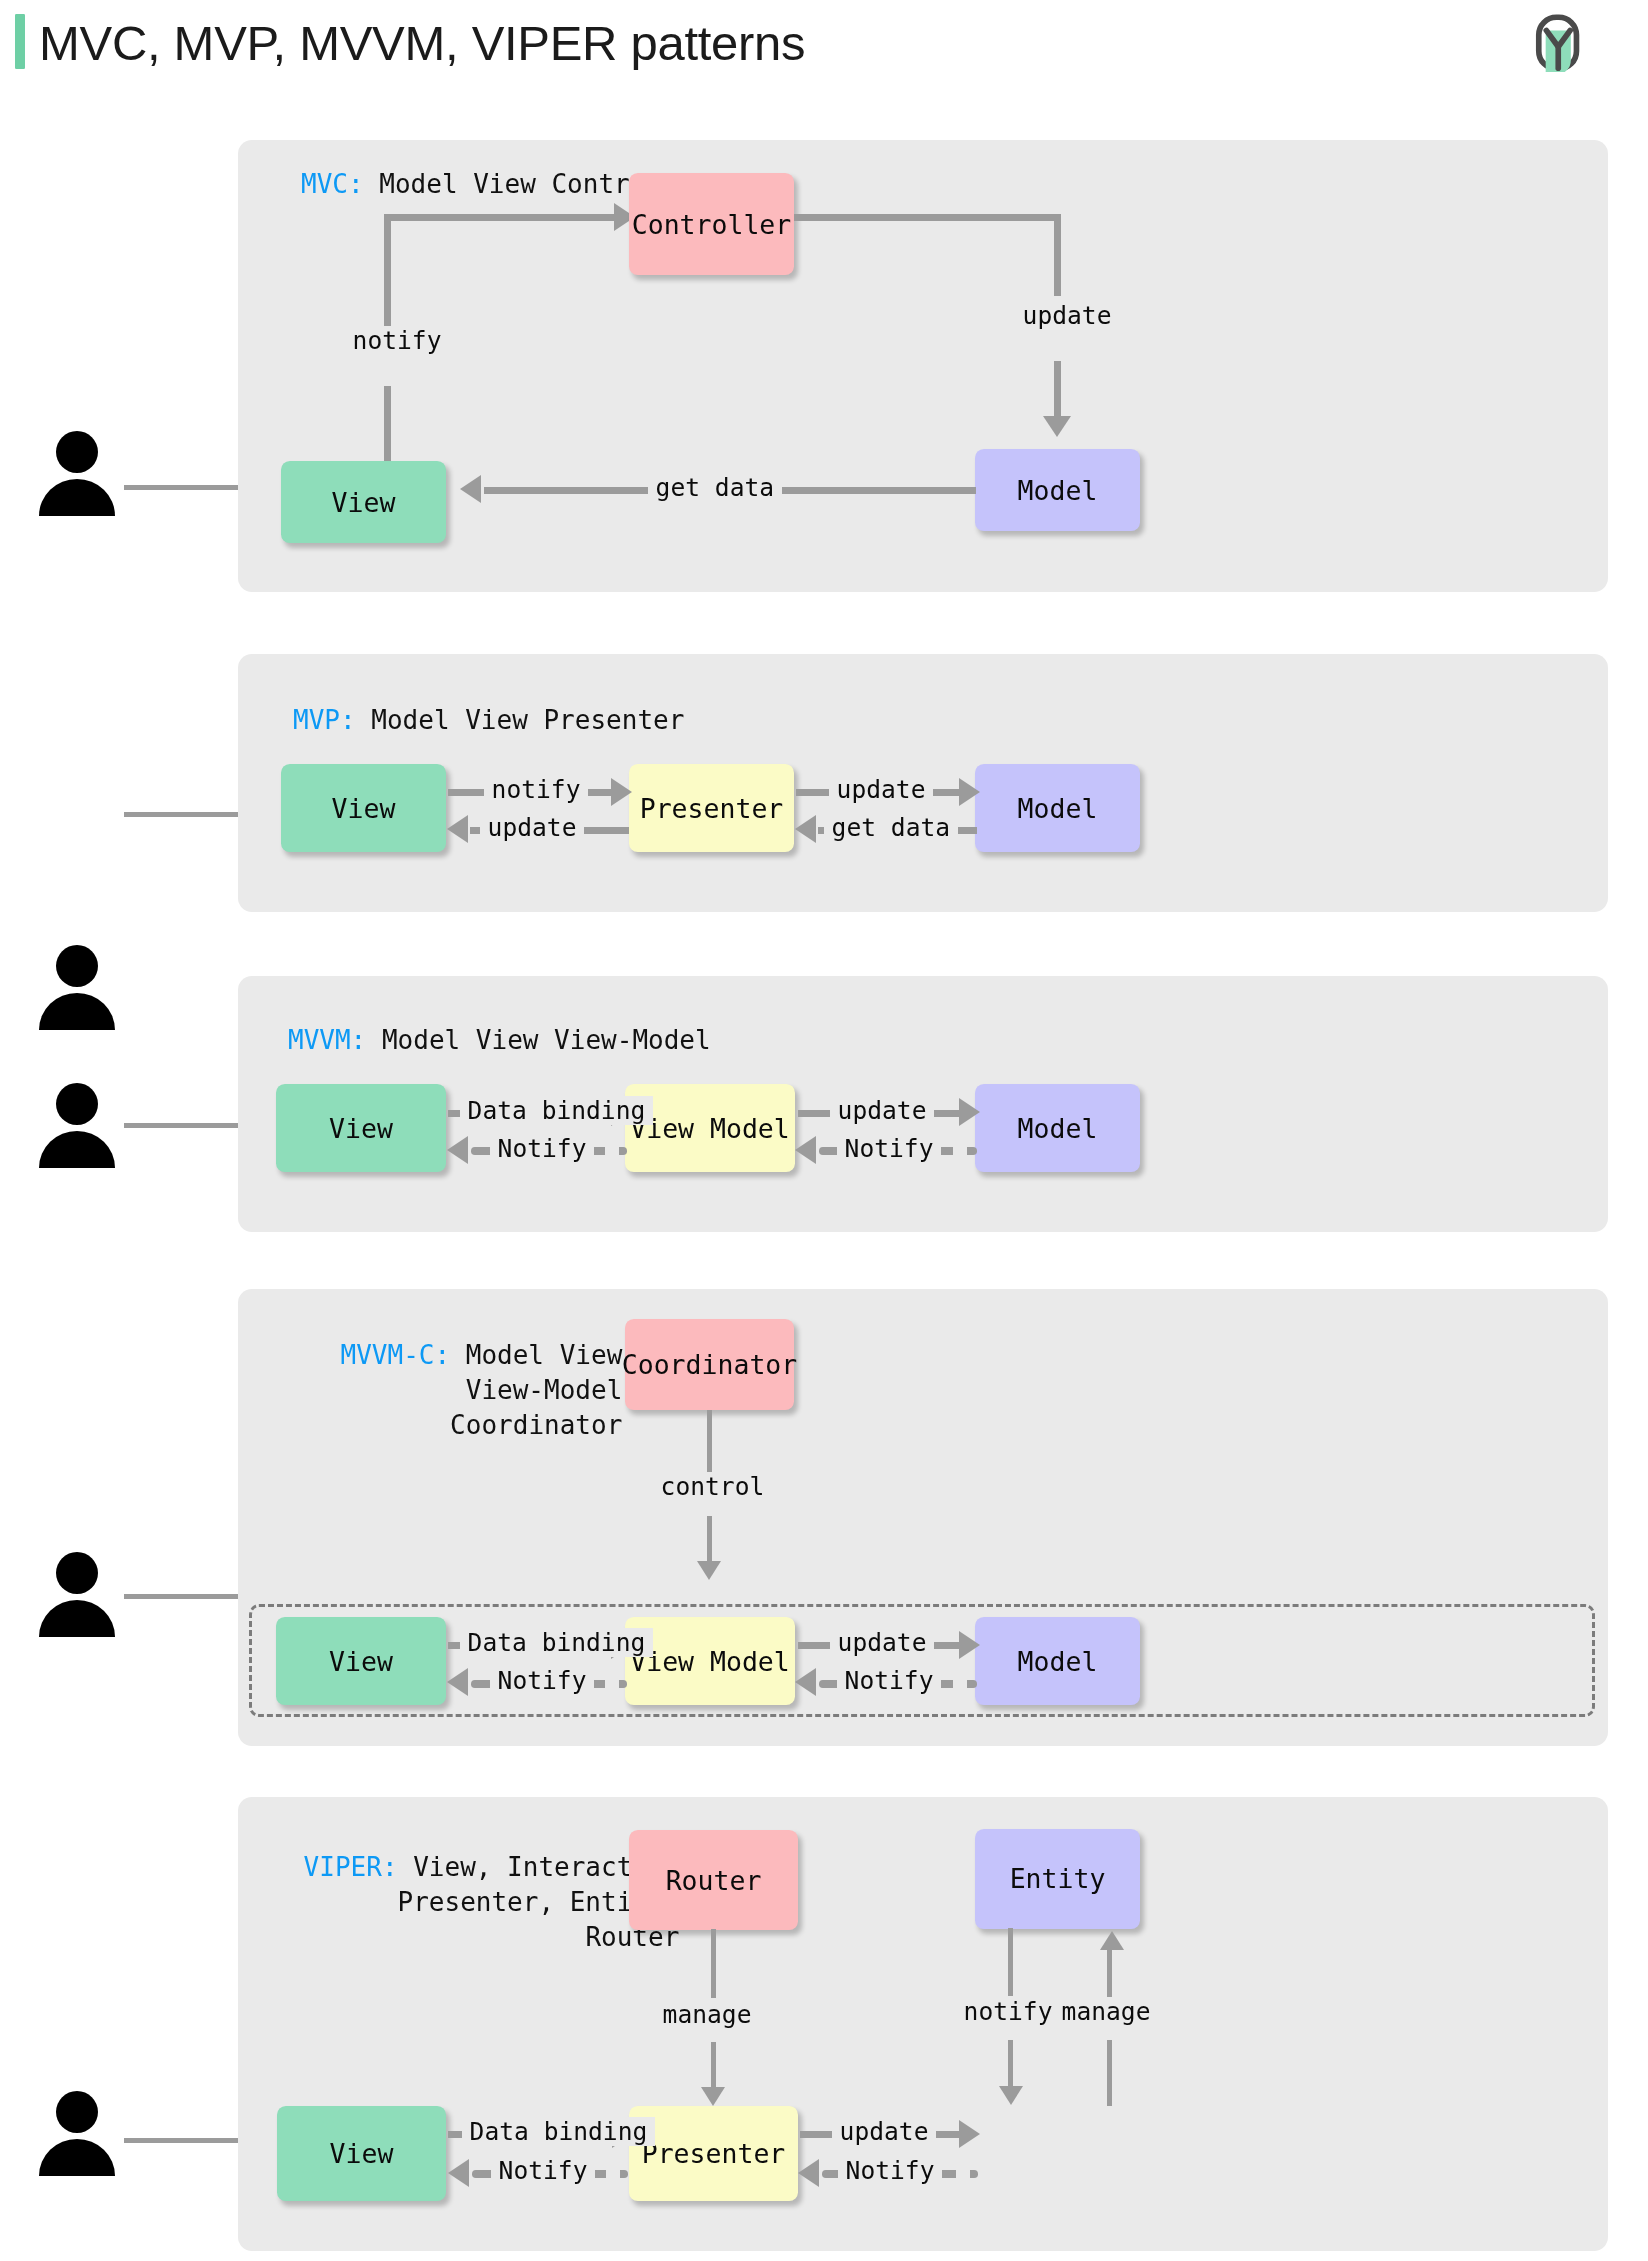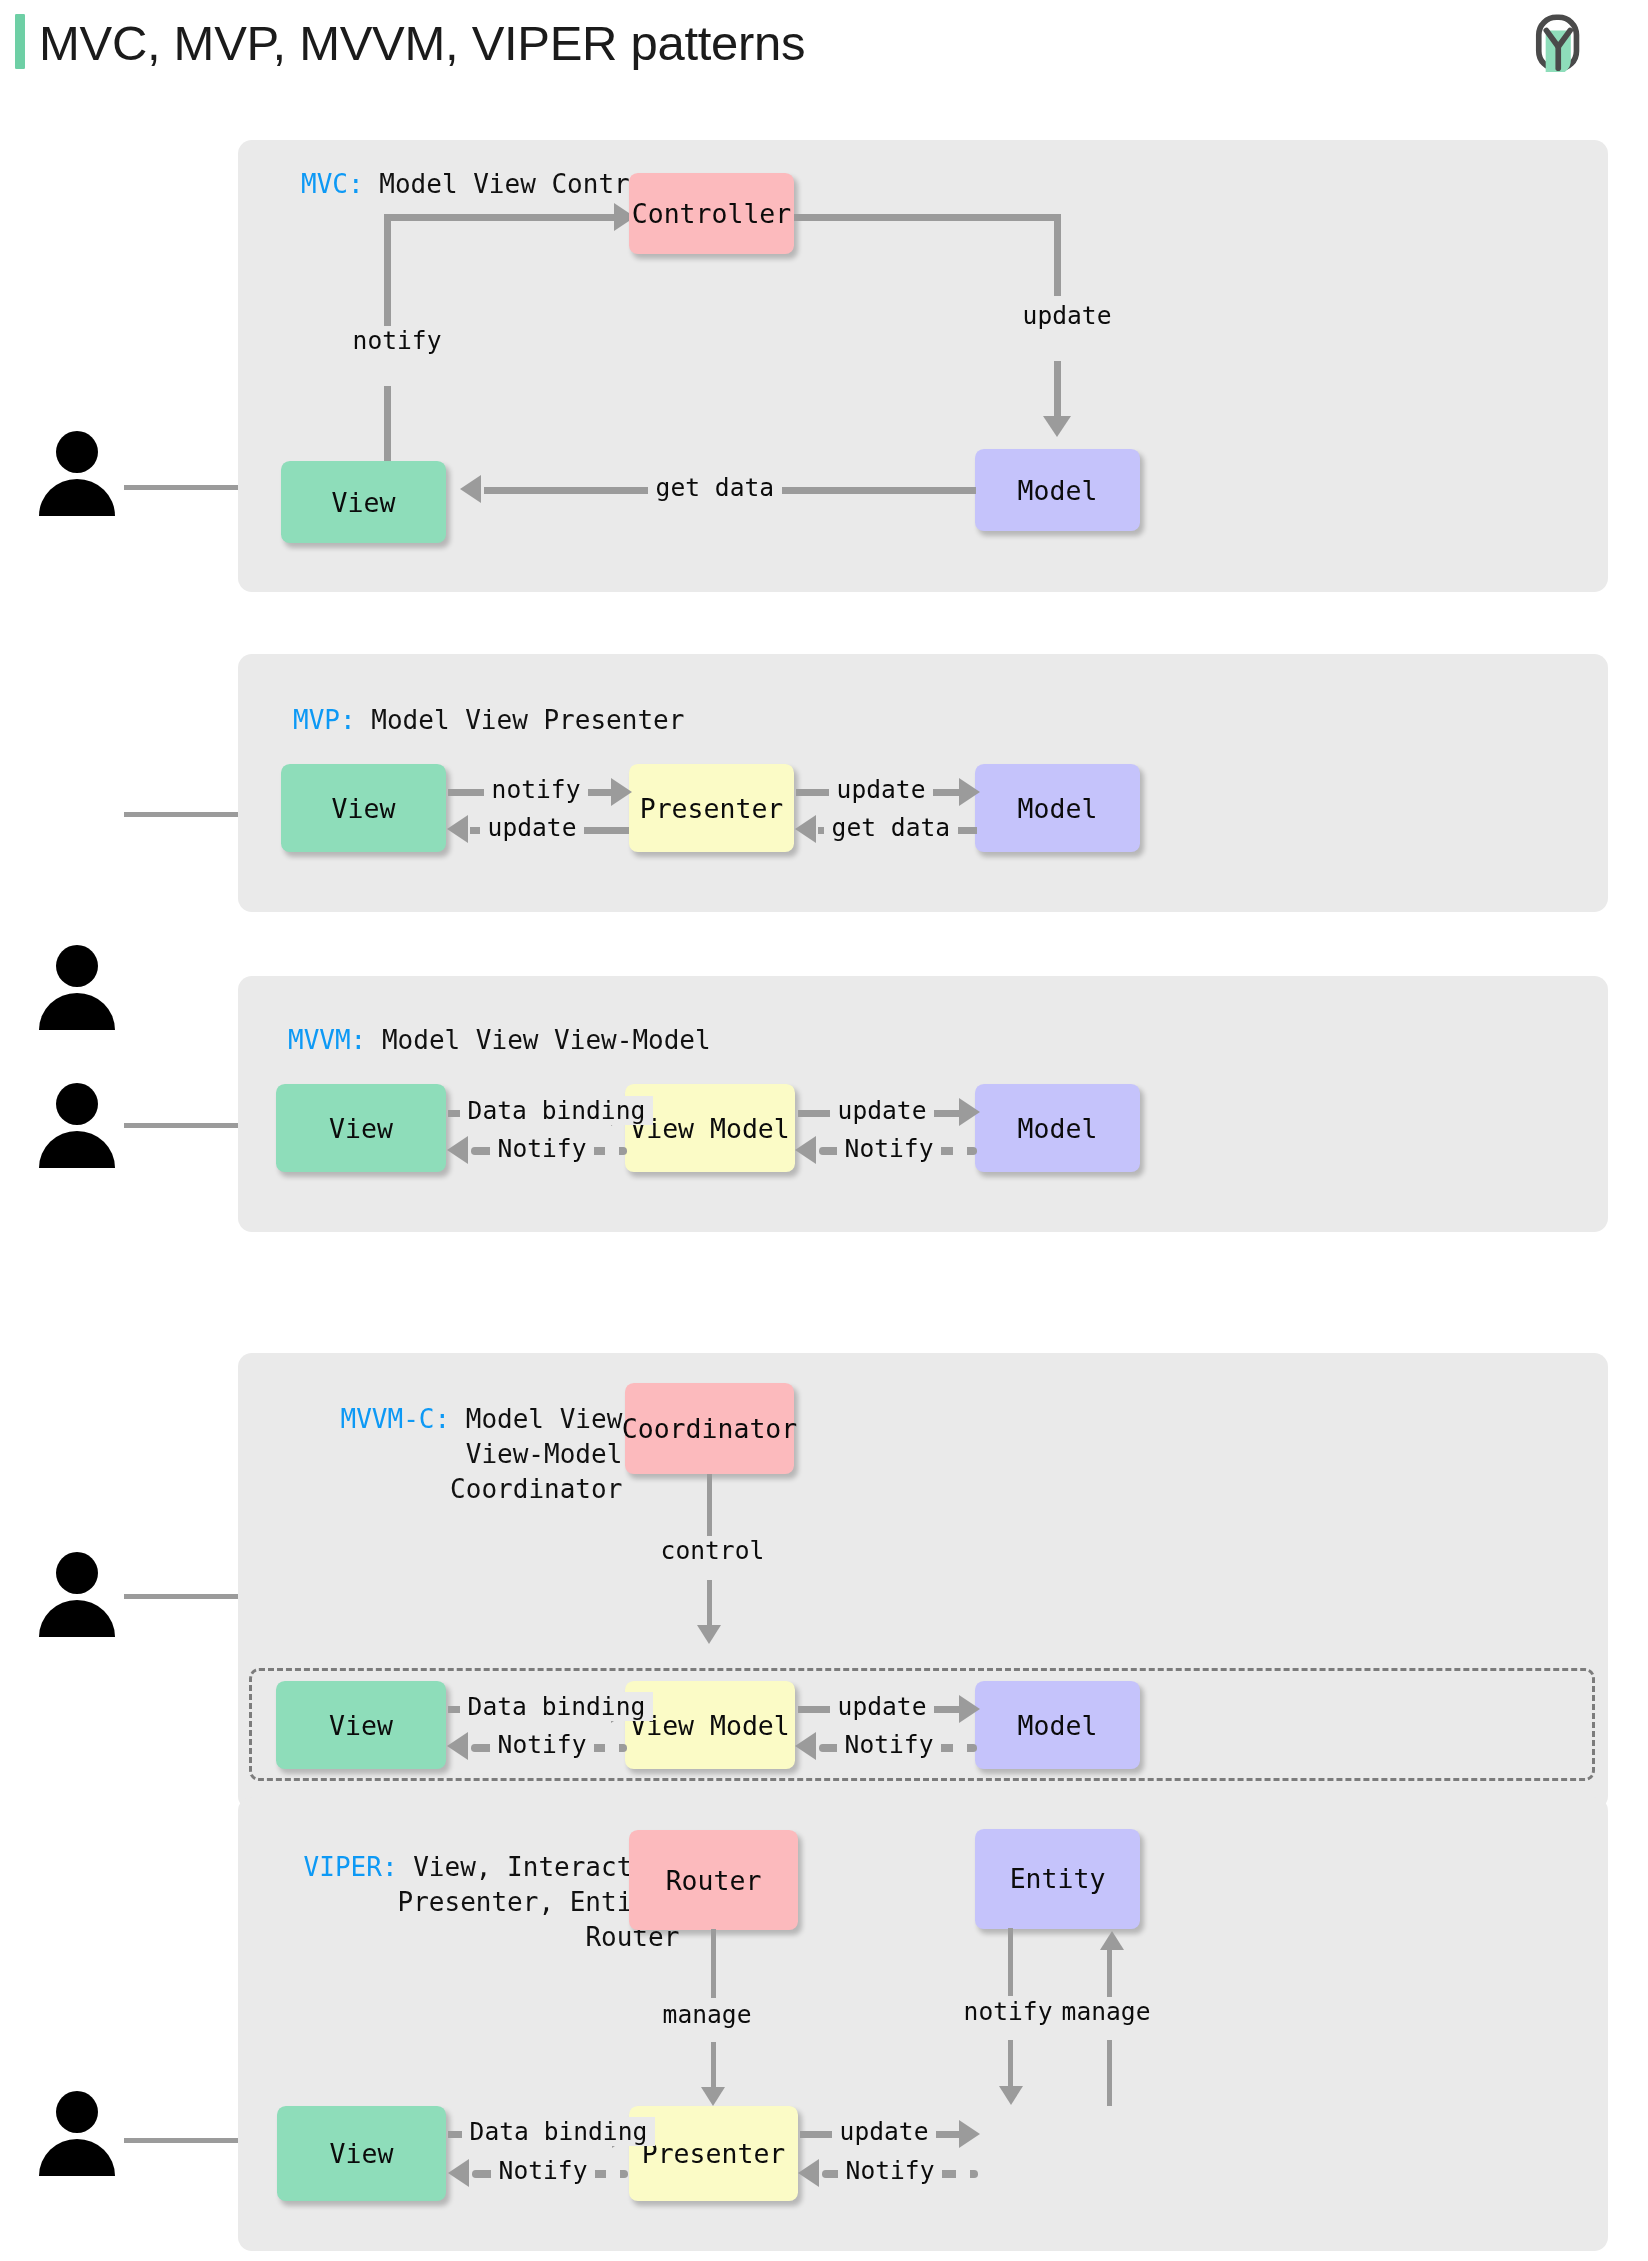--- a/index.html
+++ b/index.html
@@ -32,21 +32,21 @@
   }
 
   
   .panel {
     position: absolute; left: 238px; width: 1370px;
     background: #eaeaea; border-radius: 14px;
   }
   #panel-mvc    { top: 140px;  height: 452px; }
   #panel-mvp    { top: 654px; height: 258px; }
   #panel-mvvm   { top: 976px; height: 256px; }
-  #panel-mvvmc  { top: 1353px; height: 457px; text-decoration: underline; }
+  #panel-mvvmc  { top: 1289px; height: 457px; text-decoration: underline; }
   #panel-viper  { top: 1797px; height: 454px; }
 
   
   .caption {
     position: absolute;
     font-size: 26px; line-height: 35px;
     color: #111; white-space: pre; letter-spacing: 0px;
   }
   .caption .tag { color: #0d99f5; }
   .caption.right { text-align: right; }
@@ -145,21 +145,21 @@
 <div class="panel" id="panel-mvc">
   <div class="caption" style="left:63px; top:26.5px;"><span class="tag">MVC:</span> <span>Model View Controller</span></div>
 
   <div class="line vline rounded-lt" style="left:145px; top:-31.5px; height:0;"></div>
   <div class="line vline" style="left:146px; top:74px; height:126px;"></div>
   <div class="line hline" style="left:146px; top:74px; width:233px;"></div>
   <div class="ah ah-r" style="left:376px; top:63px;"></div>
   <div class="line vline" style="left:146px; top:246px; height:76px;"></div>
   <div class="elabel" style="left:107px; top:186px;">notify</div>
 
-  <div class="node n-ctrl" style="left:391px; top:33px; width:165px; height:81px;">Controller</div>
+  <div class="node n-ctrl" style="left:391px; top:33px; width:165px; height:102px;">Controller</div>
 
   <div class="line hline" style="left:556px; top:74px; width:267px;"></div>
   <div class="line vline" style="left:816px; top:74px; height:82px;"></div>
   <div class="line vline" style="left:816px; top:221px; height:63px;"></div>
   <div class="ah ah-d" style="left:805px; top:276px;"></div>
   <div class="elabel" style="left:777px; top:161px;">update</div>
 
   <div class="node n-view" style="left:43px; top:321px; width:165px; height:82px;">View</div>
   <div class="node n-model" style="left:737px; top:309px; width:165px; height:82px;">Model</div>
 

